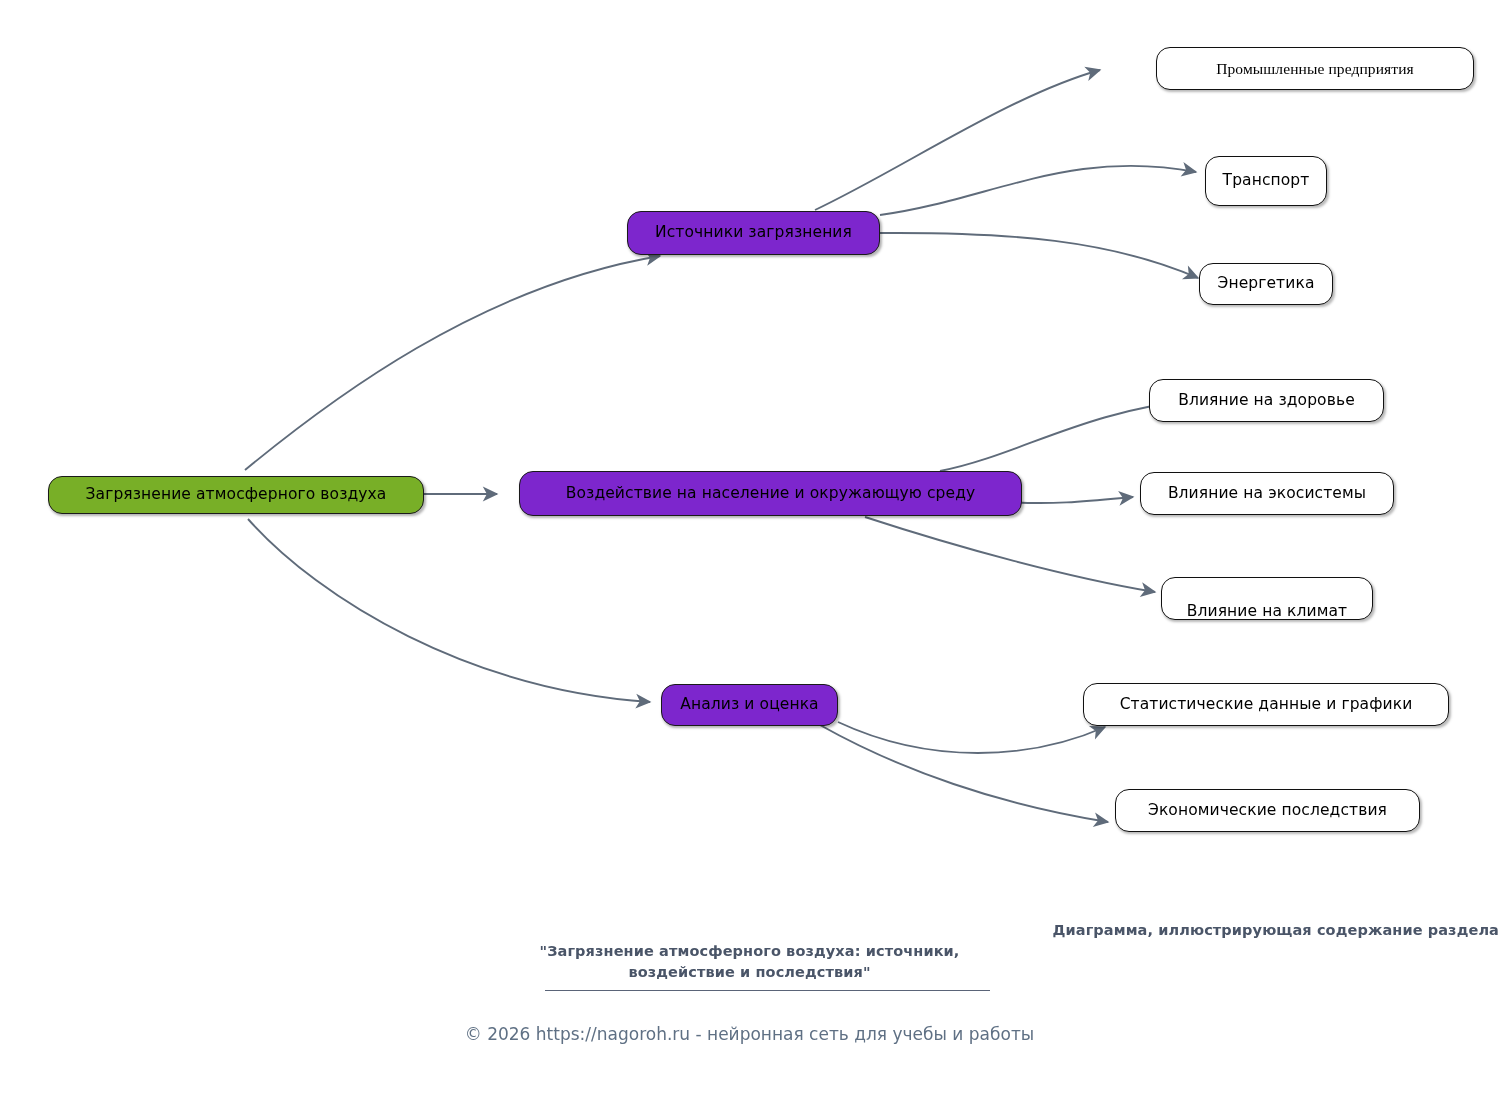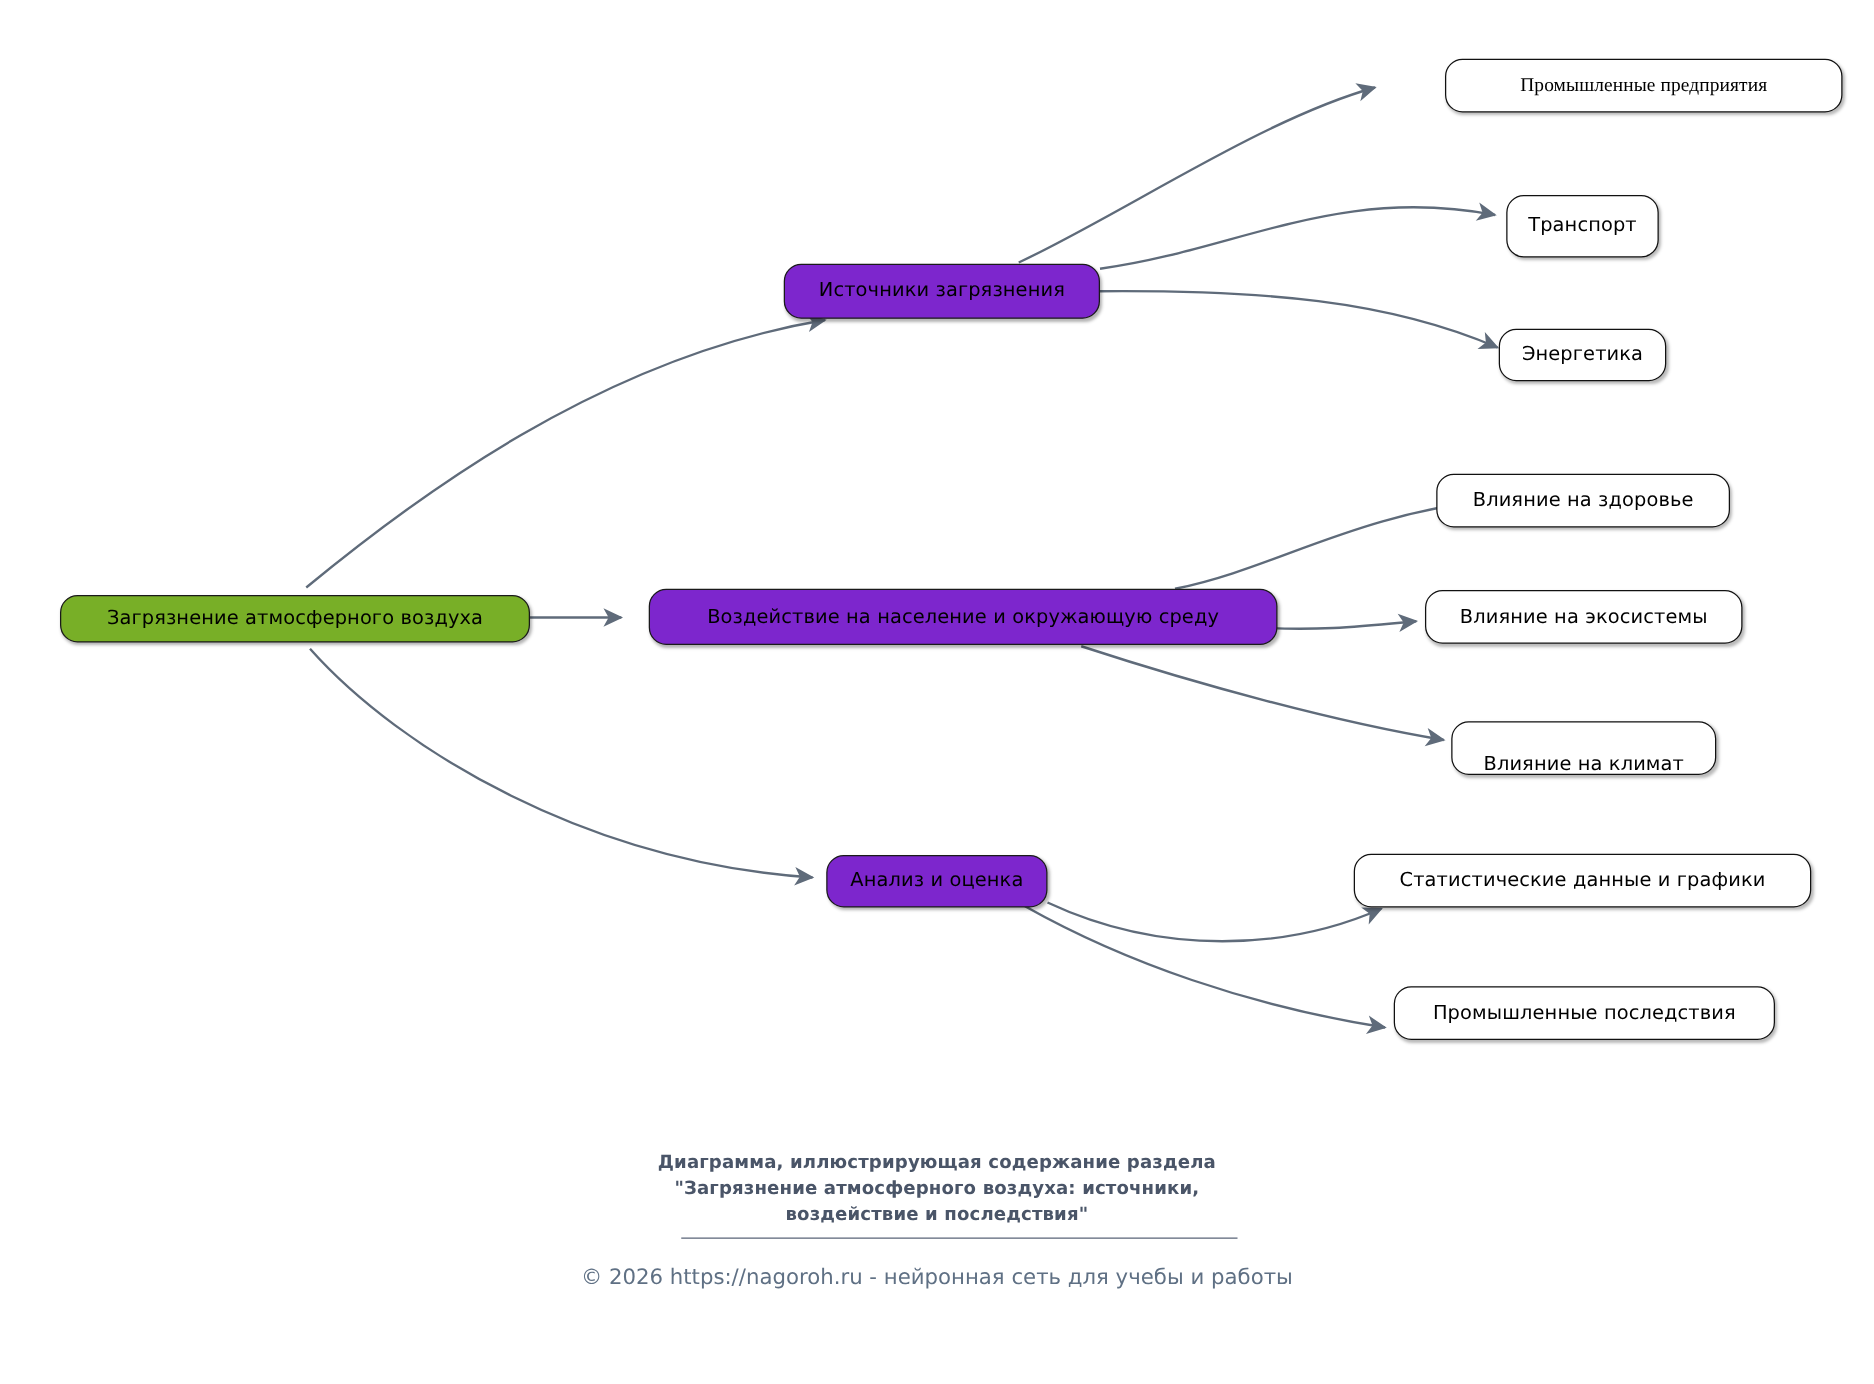--- a/index.html
+++ b/index.html
@@ -85,20 +85,21 @@
 
   .footer {
     position: absolute;
     left: 0;
     width: 1499px;
     text-align: center;
     color: #5f7084;
     font-size: 17px;
     line-height: 22px;
     font-weight: normal;
+    margin-top: 12px;
   }
 </style>
 </head>
 <body>
 
 <div id="canvas">
 
   <svg class="edge-layer" viewBox="0 0 1499 1107" width="1499" height="1107" xmlns="http://www.w3.org/2000/svg">
     <defs>
       <marker id="arrow" viewBox="0 0 12 12" refX="10.5" refY="6" markerWidth="9" markerHeight="9" orient="auto-start-reverse">
@@ -170,24 +171,24 @@
 
   <div class="node node-branch" style="left:661px; top:684px; width:177px; height:42px;">
     <span>Анализ и оценка</span>
   </div>
 
   <div class="node node-leaf" style="left:1083px; top:683px; width:366px; height:43px;">
     <span>Статистические данные и графики</span>
   </div>
 
   <div class="node node-leaf" style="left:1115px; top:789px; width:305px; height:43px;">
-    <span>Промышленные последствия</span>
-  </div>
-
-  <div class="caption" style="top:920px;">
+    <span>Экономические последствия</span>
+  </div>
+
+  <div class="caption" style="top:920px;text-align:right;">
     <span>Диаграмма, иллюстрирующая содержание раздела</span>
   </div>
   <div class="caption" style="top:941px;">
     <span>"Загрязнение атмосферного воздуха: источники,</span>
   </div>
   <div class="caption" style="top:962px;">
     <span>воздействие и последствия"</span>
   </div>
 
   <div class="divider" style="left:545px; top:990px; width:445px;"></div>

